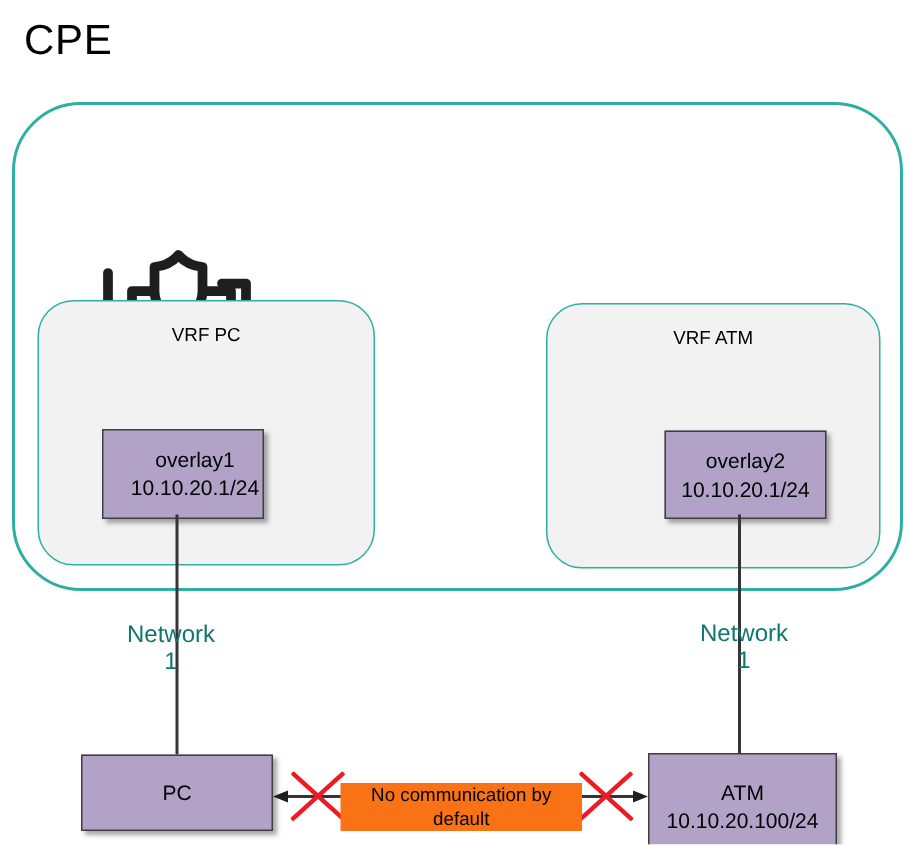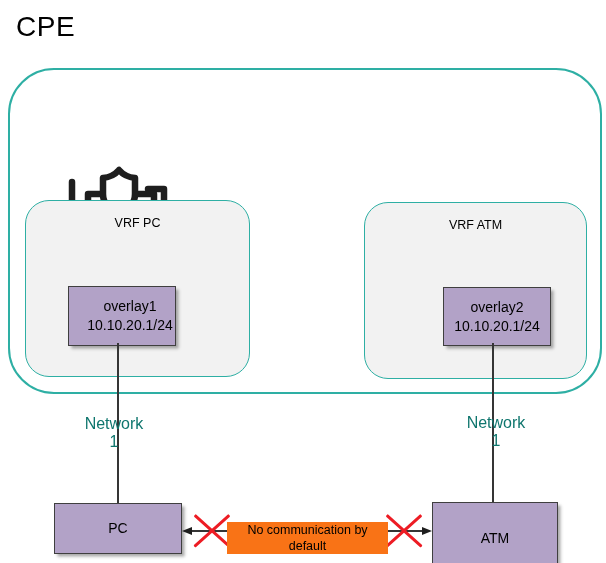--- a/index.html
+++ b/index.html
@@ -105,20 +105,21 @@
 
   <div class="net-label net-label-1">Network 1</div>
   <div class="net-label net-label-2">Network 1</div>
 
   <div class="node host-pc">
     <div>PC</div>
   </div>
 
   <div class="node host-atm">
     <div>ATM</div>
+    <div>10.10.20.100/24</div>
   </div>
 
   <div class="conn-line"></div>
   <div class="arrowhead arrow-left"></div>
   <div class="arrowhead arrow-right"></div>
   <div class="red-x x-left"></div>
   <div class="red-x x-right"></div>
   <div class="conn-label">No communication by default</div>
 
 </div>

